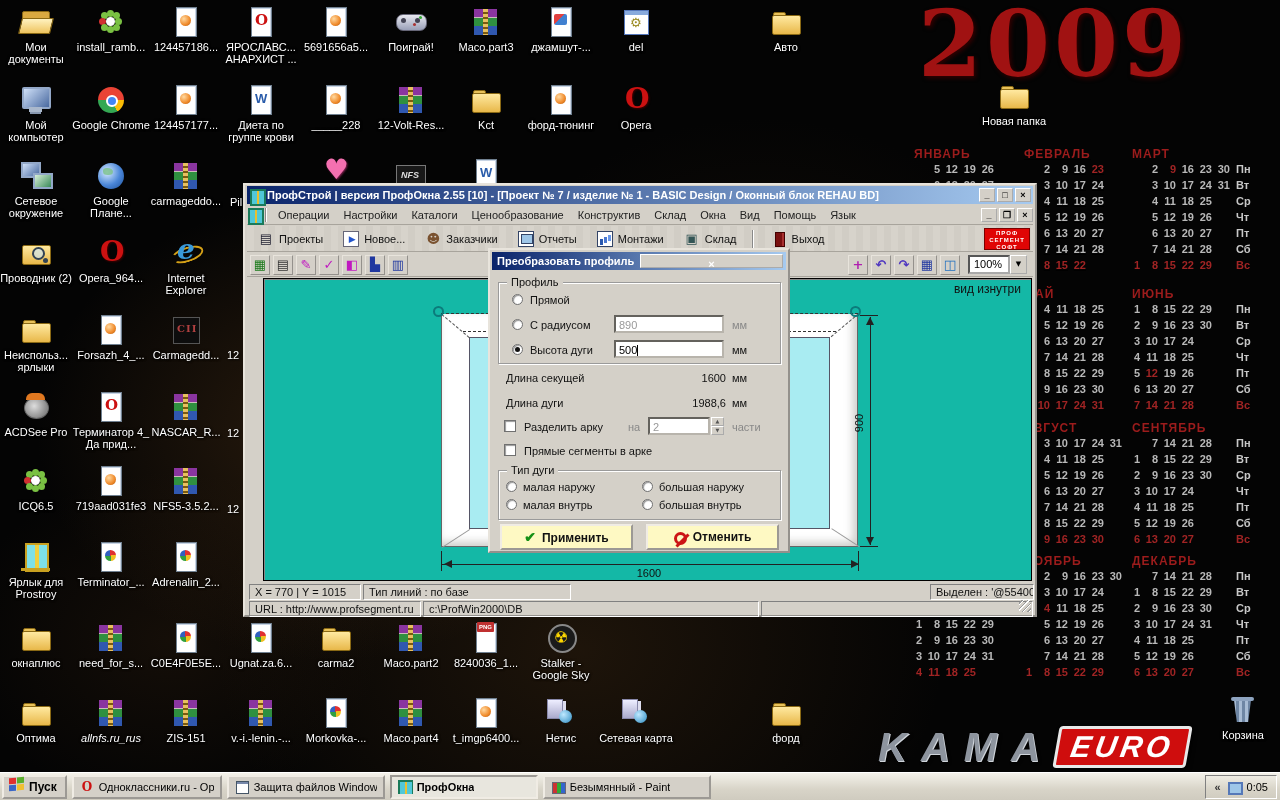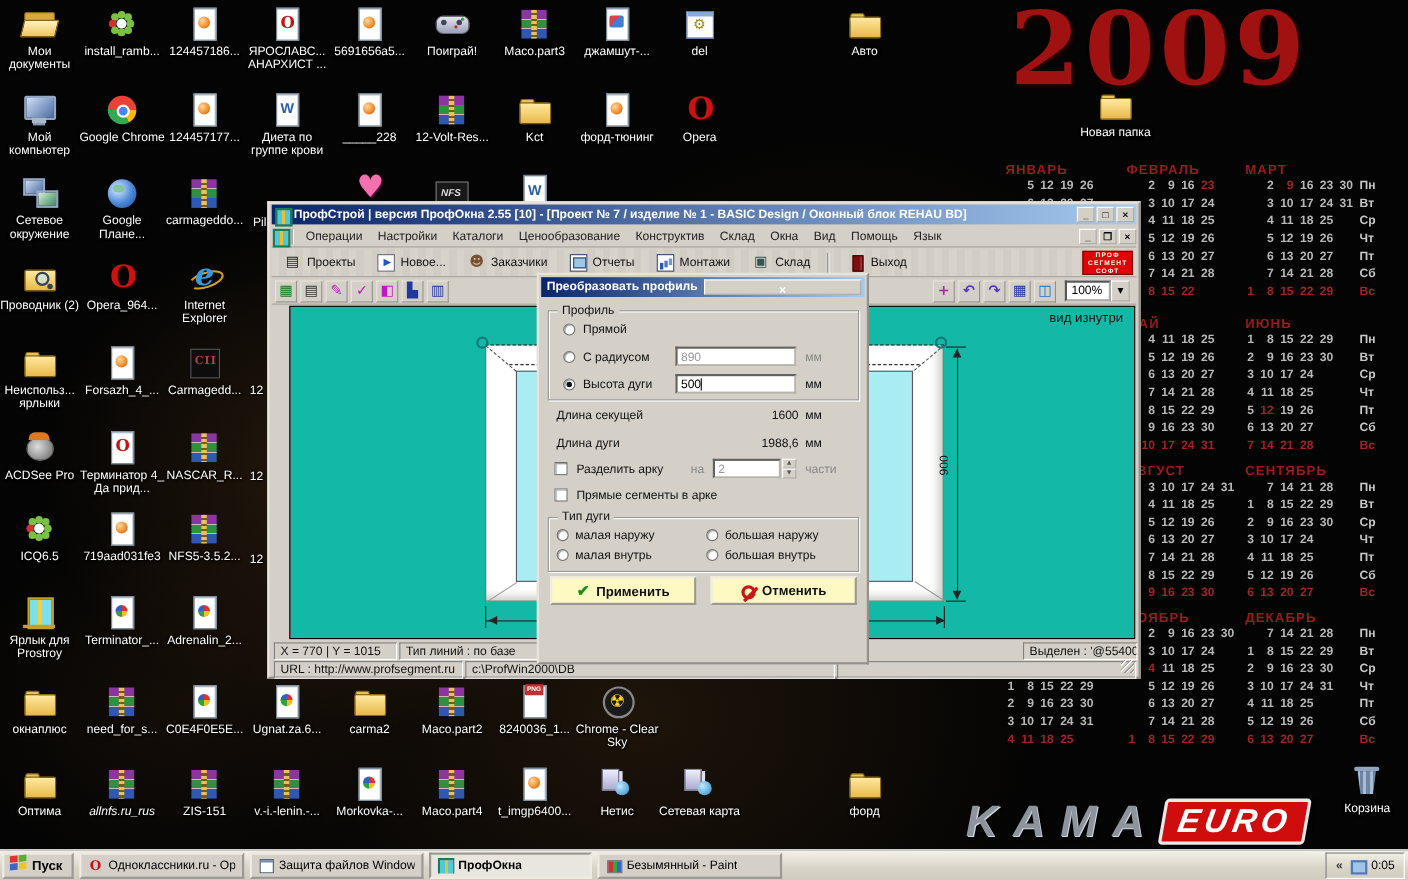--- a/index.html
+++ b/index.html
@@ -126,21 +126,21 @@
 .dimv{position:absolute;left:606px;top:38px;height:228px;border-left:1px solid #222}
 .dimh{position:absolute;left:177px;top:285px;width:417px;border-top:1px solid #222}
 .tri{position:absolute;width:0;height:0;border:4px solid transparent}
 .tick{position:absolute;background:#222}
 #dimv-label{position:absolute;left:586px;top:138px;font:11px "Liberation Sans",sans-serif;color:#111;transform:rotate(-90deg)}
 #dimh-label{position:absolute;left:330px;top:288px;width:110px;text-align:center;font:11px "Liberation Sans",sans-serif;color:#111}
 
 .sp{position:absolute;height:16px;border:1px solid;border-color:#808080 #fff #fff #808080;font:11px/15px "Liberation Sans",sans-serif;color:#111;padding-left:5px;overflow:hidden;white-space:nowrap}
 #grip{position:absolute;right:4px;bottom:3px;width:12px;height:12px;background:repeating-linear-gradient(135deg,transparent 0 2px,#999 2px 3px,#fff 3px 4px)}
 
-#dlg{position:absolute;left:488px;top:248px;width:302px;height:356px;background:#d4d0c8;border:2px outset #e8e4dc;z-index:30}
+#dlg{position:absolute;left:488px;top:248px;width:302px;height:305px;background:#d4d0c8;border:2px outset #e8e4dc;z-index:30}
 #dlg-title{position:absolute;left:2px;top:2px;right:2px;height:18px;background:linear-gradient(90deg,#0a246a,#a6caf0);display:flex;align-items:center;padding:0 3px}
 #dlg-title span{font:bold 11px/18px "Liberation Sans",sans-serif;color:#fff;flex:1;margin-left:2px}
 .grp{position:absolute;border:1px solid #9a9a9a;box-shadow:1px 1px 0 #fff,inset 1px 1px 0 #fff}
 .grp .legend{position:absolute;top:-7px;left:8px;background:#d4d0c8;font:11px/13px "Liberation Sans",sans-serif;padding:0 4px;color:#111}
 .rdo{position:absolute;width:11px;height:11px;border-radius:50%;background:#fff;border:1px solid #707070;box-shadow:inset 1px 1px 1px #999}
 .rdo.on::after{content:"";position:absolute;left:2px;top:2px;width:5px;height:5px;border-radius:50%;background:#111}
 .chk{position:absolute;width:12px;height:12px;background:#fff;border:1px solid #707070;box-shadow:inset 1px 1px 1px #999}
 .dtxt{position:absolute;font:11px/14px "Liberation Sans",sans-serif;color:#111;white-space:nowrap}
 .dtxt.dis{color:#888}
 .field{position:absolute;height:18px;background:#fff;border:2px inset #b8b4ac;font:11px/14px "Liberation Sans",sans-serif;padding:1px 3px;color:#000;white-space:nowrap}
@@ -461,21 +461,21 @@
     <div class="dicon" style="left: 447px; top: 622px;">
       <div class="i32">
         <i class="g g-png"></i>
       </div>
       <div class="dlabel">8240036_1...</div>
     </div>
     <div class="dicon" style="left: 522px; top: 622px;">
       <div class="i32">
         <i class="g g-radiation"></i>
       </div>
-      <div class="dlabel">Chrome - Clear Sky</div>
+      <div class="dlabel">Stalker - Google Sky</div>
     </div>
     <div class="dicon" style="left: -3px; top: 697px;">
       <div class="i32">
         <i class="g g-folder"></i>
       </div>
       <div class="dlabel">Оптима</div>
     </div>
     <div class="dicon" style="left: 72px; top: 697px; font-style: italic;">
       <div class="i32">
         <i class="g g-rar"></i>

